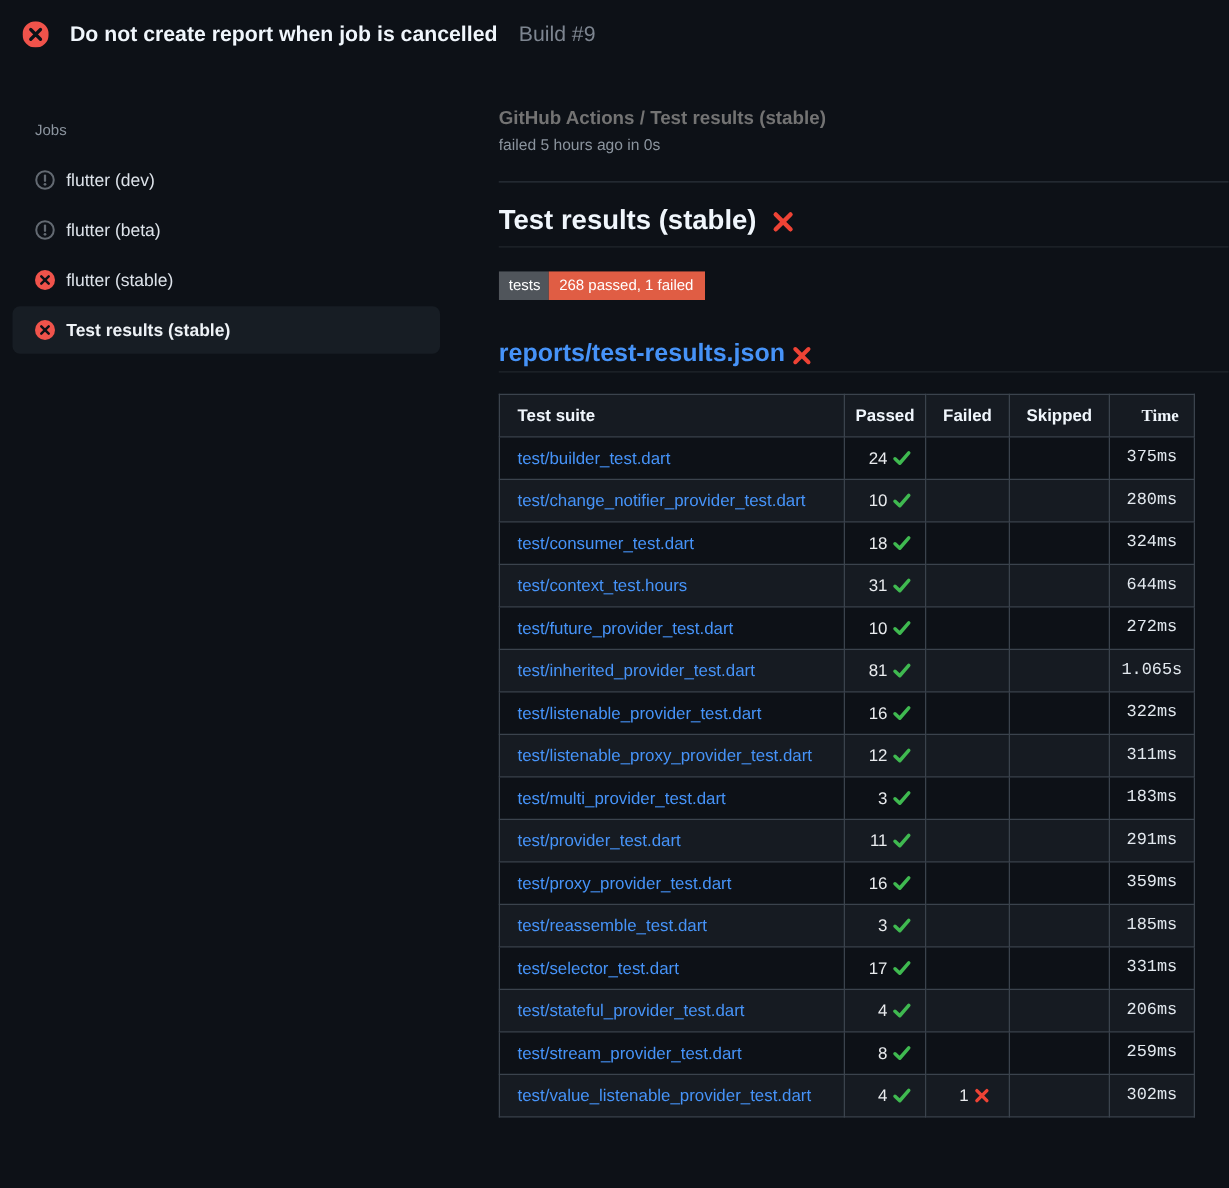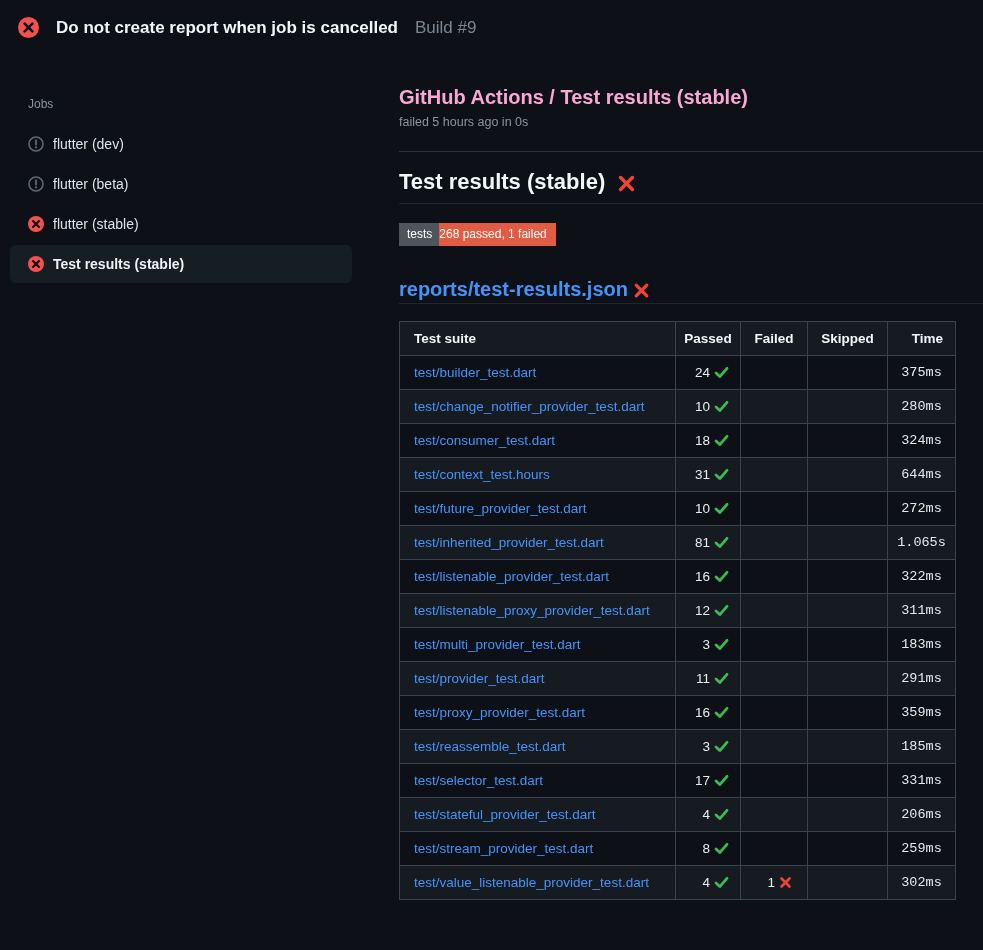--- a/index.html
+++ b/index.html
@@ -35,36 +35,36 @@
     font-size: 14px; color: #dde3ea;
   }
   .side-item.selected { background: #171d24; font-weight: 700; color: #eef2f6; }
   .side-section-label {
     font-size: 12px; color: #8b949e;
     padding-left: 18px; margin-top: 24px; margin-bottom: 14px;
   }
 
   
   .main { position: absolute; left: 399px; top: 86px; width: 584px; }
-  .breadcrumb { font-size: 20px; font-weight: 700; color: #f9a8d4; }
+  .breadcrumb { font-size: 15px; font-weight: 700; color: #737373; }
   .status-line { font-size: 12.5px; color: #8b949e; margin-top: 6px; }
   .divider { border: none; border-top: 1px solid #2b323b; margin-top: 22px; }
 
   h1.report-title {
     margin-top: 17px; padding-bottom: 8px;
     border-bottom: 1px solid #21262d;
     font-size: 22px; font-weight: 700; color: #f0f6fc;
     display: flex; align-items: center; gap: 12px;
   }
   .ic-x-big { width: 19px; height: 19px; display: inline-block; margin-top: 2px; }
 
   .badge { margin-top: 19px; display: inline-flex; font-size: 12px; font-weight: 400;
            border-radius: 0; overflow: hidden; line-height: 14px; }
   .badge .badge-label { background: #50555b; color: #ffffff; padding: 4px 7px 5px 8px; }
-  .badge .badge-value { background: #e05d44; color: #ffffff; padding: 4px 9px 5px 0; }
+  .badge .badge-value { background: #e05d44; color: #ffffff; padding: 4px 9px 5px 8px; }
 
   h2.file-title {
     margin-top: 32px; padding-bottom: 2px;
     border-bottom: 1px solid #21262d;
     font-size: 20px; font-weight: 700;
     display: flex; align-items: center; gap: 5px;
   }
   h2.file-title a { color: #4693f8; text-decoration: none; cursor: pointer; }
 
   .summary-line { margin-top: 19px; font-size: 14px; color: #e6edf3; }
@@ -84,21 +84,21 @@
   table.results tbody tr:nth-child(odd) td { background: #0d1117; }
 
   col.c-suite   { width: 276px; }
   col.c-passed  { width: 65px; }
   col.c-failed  { width: 67px; }
   col.c-skipped { width: 80px; }
   col.c-time    { width: 68px; }
 
   th.h-suite { text-align: left; padding-left: 14px; }
   th.h-passed, th.h-failed, th.h-skipped { text-align: center; }
-  th.h-time { text-align: right; padding-right: 12px; }
+  th.h-time { text-align: right; padding-right: 12px; font-family: Liberation Serif, serif; }
 
   td.d-suite { text-align: left; padding-left: 14px; }
   td.d-suite a { color: #4693f8; text-decoration: none; cursor: pointer; }
   td.d-passed { text-align: right; padding-right: 11px; }
   td.d-failed { text-align: right; padding-right: 15px; }
   td.d-skipped { text-align: right; padding-right: 14px; }
   td.d-time { text-align: center; color: #e2e8ee; font-family: Liberation Mono, monospace; }
   .cell-num { color: #e9ebee; }
 
   .icon-check { width: 15px; height: 13px; margin-left: 4px; vertical-align: -2px; }

